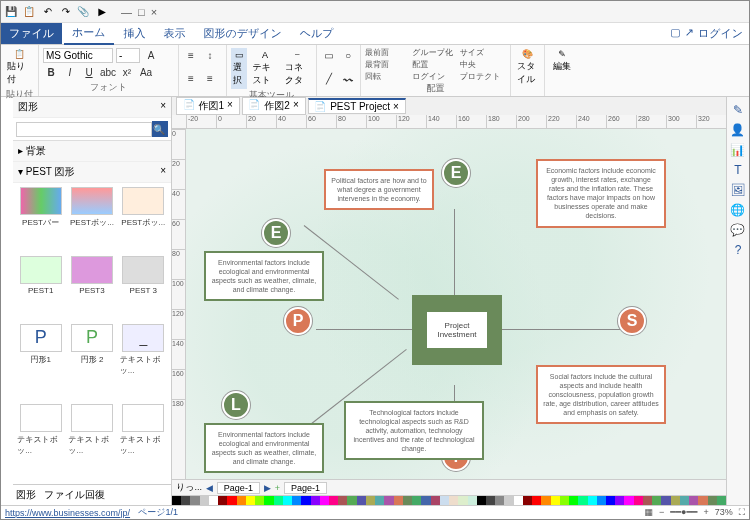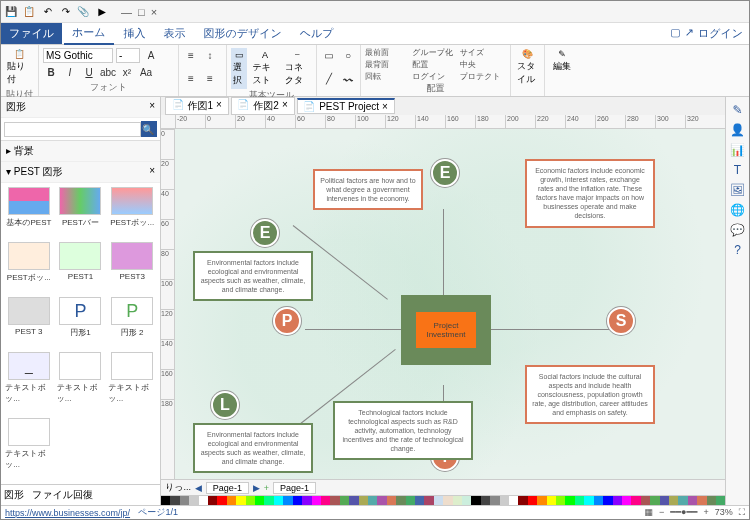--- a/index.html
+++ b/index.html
@@ -14,21 +14,21 @@
 .menubar .tab.file { background: #2b579a; color: #fff; }
 .menubar .tab.active { border-bottom: 2px solid #2b579a; }
 .menubar .right { margin-left: auto; display: flex; gap: 4px; padding-right: 6px; color: #2b579a; font-size: 11px; }
 .ribbon { height: 52px; display: flex; border-bottom: 1px solid #ccc; background: #fafafa; }
 .rgroup { border-right: 1px solid #ddd; padding: 2px 4px; display: flex; flex-direction: column; justify-content: space-between; }
 .rgroup .label { font-size: 9px; color: #666; text-align: center; }
 .rgroup .row { display: flex; gap: 3px; align-items: center; }
 .rbtn { width: 16px; height: 16px; border: 1px solid transparent; display: inline-flex; align-items: center; justify-content: center; font-size: 10px; color: #333; }
 .fontsel { font-size: 10px; border: 1px solid #ccc; padding: 1px 2px; width: 70px; }
 .big-btn { display: flex; flex-direction: column; align-items: center; gap: 1px; padding: 2px; font-size: 9px; }
-.main { display: flex; height: calc(100% - 22px - 22px - 52px - 14px); }
+.main { display: flex; height: calc(100% - 22px - 22px - 52px - 14px); padding-left: 12px; }
 .leftpanel { width: 160px; border-right: 1px solid #ccc; display: flex; flex-direction: column; background: #fff; }
 .lp-head { display: flex; align-items: center; padding: 3px; border-bottom: 1px solid #ddd; }
 .lp-head input { flex: 1; border: 1px solid #ccc; font-size: 10px; padding: 1px; }
 .lp-head .sbtn { width: 16px; height: 16px; background: #2b579a; color: #fff; display: inline-flex; align-items: center; justify-content: center; font-size: 10px; }
 .lp-sec { padding: 3px 5px; font-size: 10px; border-bottom: 1px solid #eee; background: #f7f7f7; display: flex; justify-content: space-between; }
 .shapes { flex: 1; overflow: auto; padding: 4px; display: grid; grid-template-columns: repeat(3, 1fr); gap: 4px; }
 .shape { display: flex; flex-direction: column; align-items: center; gap: 2px; font-size: 8px; color: #333; }
 .shape .thumb { width: 42px; height: 28px; border: 1px solid #ccc; background: #fff; display: flex; align-items: center; justify-content: center; font-size: 14px; }
 .lp-foot { border-top: 1px solid #ccc; padding: 3px; font-size: 10px; display: flex; gap: 8px; }
 .canvas-area { flex: 1; display: flex; flex-direction: column; background: #fff; position: relative; }
@@ -41,21 +41,21 @@
 .ruler-v { width: 14px; background: #f5f5f5; border-right: 1px solid #ccc; font-size: 7px; color: #666; display: flex; flex-direction: column; }
 .ruler-v span { height: 30px; border-top: 1px solid #ccc; }
 .canvas { flex: 1; background: #e8f2ed; position: relative; overflow: hidden; }
 .canvas::before { content: ""; position: absolute; inset: 0; background: radial-gradient(circle at 60% 40%, rgba(200,230,215,0.4) 80px, transparent 200px), radial-gradient(circle at 30% 60%, rgba(200,230,215,0.4) 100px, transparent 200px); }
 .letter-circle { position: absolute; width: 28px; height: 28px; border-radius: 50%; display: flex; align-items: center; justify-content: center; color: #fff; font-size: 16px; font-weight: bold; border: 2px solid #fff; box-shadow: 0 0 0 1px #999; }
 .lc-e { background: #6a8a5a; } .lc-p { background: #d97857; } .lc-s { background: #d97857; } .lc-t { background: #d97857; } .lc-l { background: #6a8a5a; }
 .textbox { position: absolute; padding: 5px; font-size: 7px; color: #666; text-align: center; line-height: 1.3; background: #fff; }
 .tb-green { border: 2px solid #6a8a5a; }
 .tb-orange { border: 2px solid #d97857; }
 .center-box { position: absolute; width: 90px; height: 70px; background: #6a8a5a; display: flex; align-items: center; justify-content: center; }
-.center-box .inner { width: 60px; height: 36px; background: #f97316; font-size: 8px; color: #444; display: flex; align-items: center; justify-content: center; text-align: center; }
+.center-box .inner { width: 60px; height: 36px; background: #ffffff; font-size: 8px; color: #444; display: flex; align-items: center; justify-content: center; text-align: center; }
 .connector { position: absolute; background: #888; }
 .page-tabs { height: 16px; display: flex; align-items: center; background: #f5f5f5; border-top: 1px solid #ccc; font-size: 9px; gap: 4px; padding: 0 4px; }
 .rightbar { width: 24px; background: #f7f7f7; border-left: 1px solid #ccc; display: flex; flex-direction: column; align-items: center; gap: 6px; padding: 6px 0; }
 .rightbar span { font-size: 12px; color: #2b579a; }
 .color-strip { height: 10px; display: flex; border-top: 1px solid #ccc; }
 .color-strip span { flex: 1; }
 .statusbar { height: 14px; background: #fff; border-top: 1px solid #ccc; display: flex; align-items: center; font-size: 9px; color: #2b579a; padding: 0 4px; gap: 8px; }
 .statusbar .right { margin-left: auto; display: flex; gap: 6px; color: #555; }
 </style>
 </head>
@@ -181,24 +181,20 @@
       <span class="sbtn">🔍</span>
     </div>
     <div class="lp-sec">
         <span>▸ <span>背景</span></span>
       </div>
     <div class="lp-sec">
         <span>▾ <span>PEST 図形</span></span>
         <span>×</span>
       </div>
     <div class="shapes" id="shapes-grid">
-        <div class="shape">
-          <div class="thumb" style="background:linear-gradient(#e6a 50%,#6ae 50%)"></div>
-          <span>基本のPEST</span>
-        </div>
         <div class="shape">
           <div class="thumb" style="background:linear-gradient(90deg,#e6a,#6c6,#6ae)"></div>
           <span>PESTバー</span>
         </div>
         <div class="shape">
           <div class="thumb" style="background:linear-gradient(#f99,#9cf)"></div>
           <span>PESTボッ...</span>
         </div>
         <div class="shape">
           <div class="thumb" style="background:#fed"></div>

